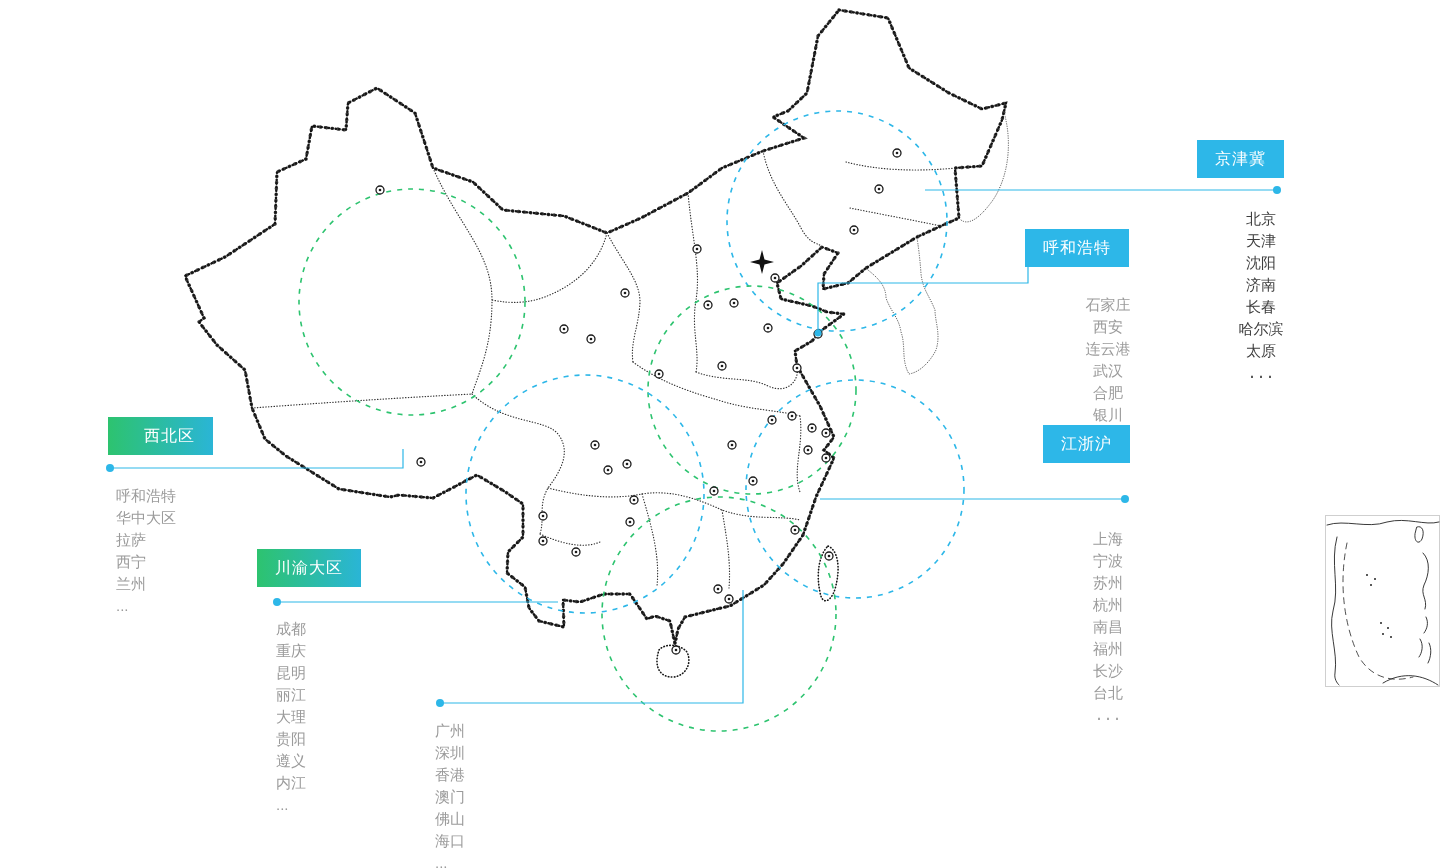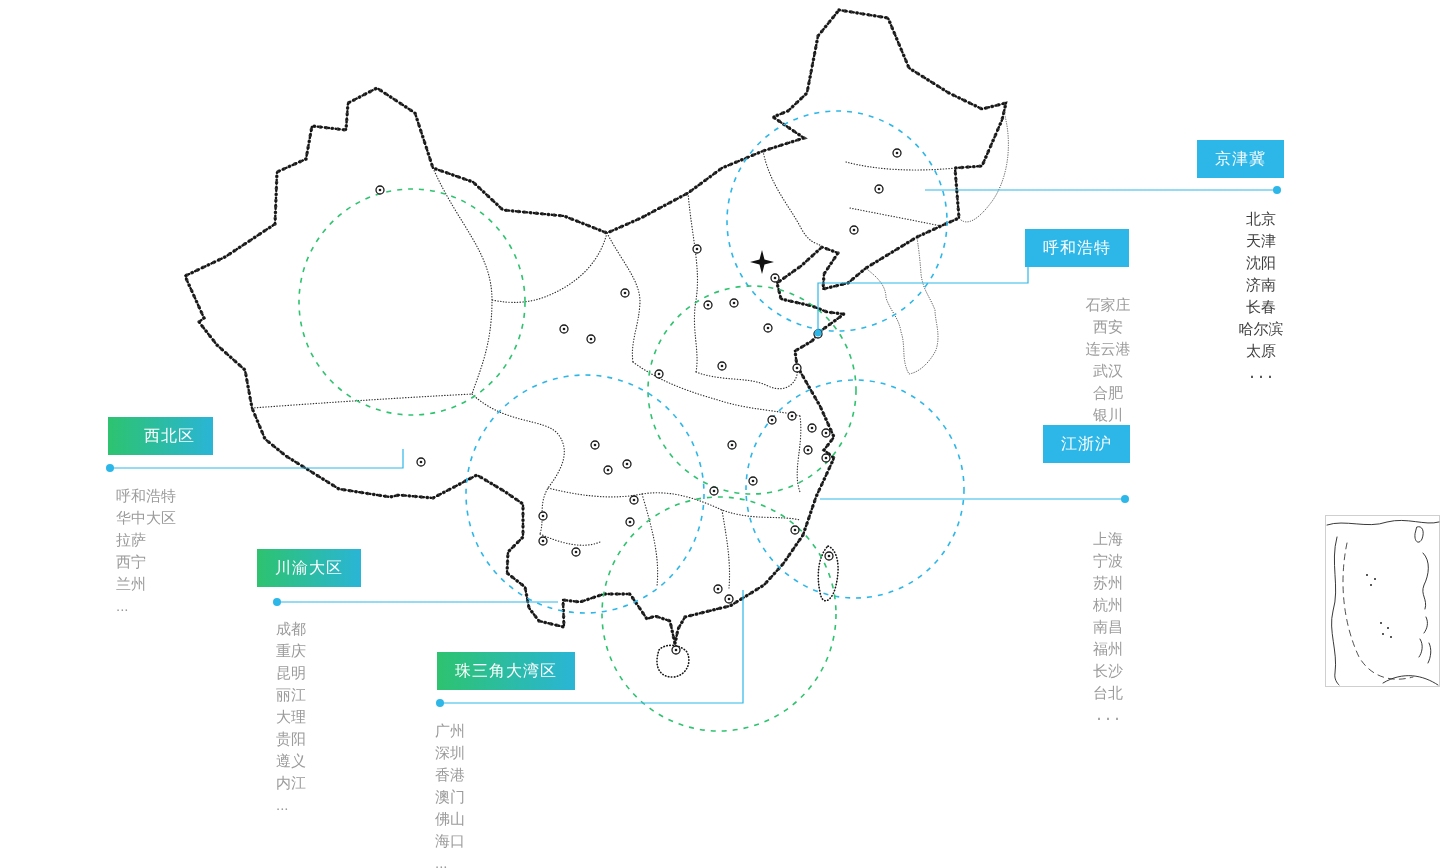--- a/index.html
+++ b/index.html
@@ -156,21 +156,20 @@
           <circle cx="58" cy="119" r="1"></circle>
           <circle cx="66" cy="122" r="1"></circle>
       </g>
     </g>
   </svg>
 
   <div class="badge blue" style="left:1197px;top:140px;">京津冀</div>
   <div class="badge blue" style="left:1025px;top:229px;">呼和浩特</div>
   <div class="badge green" style="left:108px;top:417px;padding-left:36px;">西北区</div>
   <div class="badge green" style="left:257px;top:549px;">川渝大区</div>
-  <div class="badge green" style="left:437px;top:652px;">珠三角大湾区</div>
   <div class="badge blue" style="left:1043px;top:425px;">江浙沪</div>
 
   <ul class="cities center dark" style="left:1201px;top:210px;">
     <li>北京</li>
     <li>天津</li>
     <li>沈阳</li>
     <li>济南</li>
     <li>长春</li>
     <li>哈尔滨</li>
     <li>太原</li>

